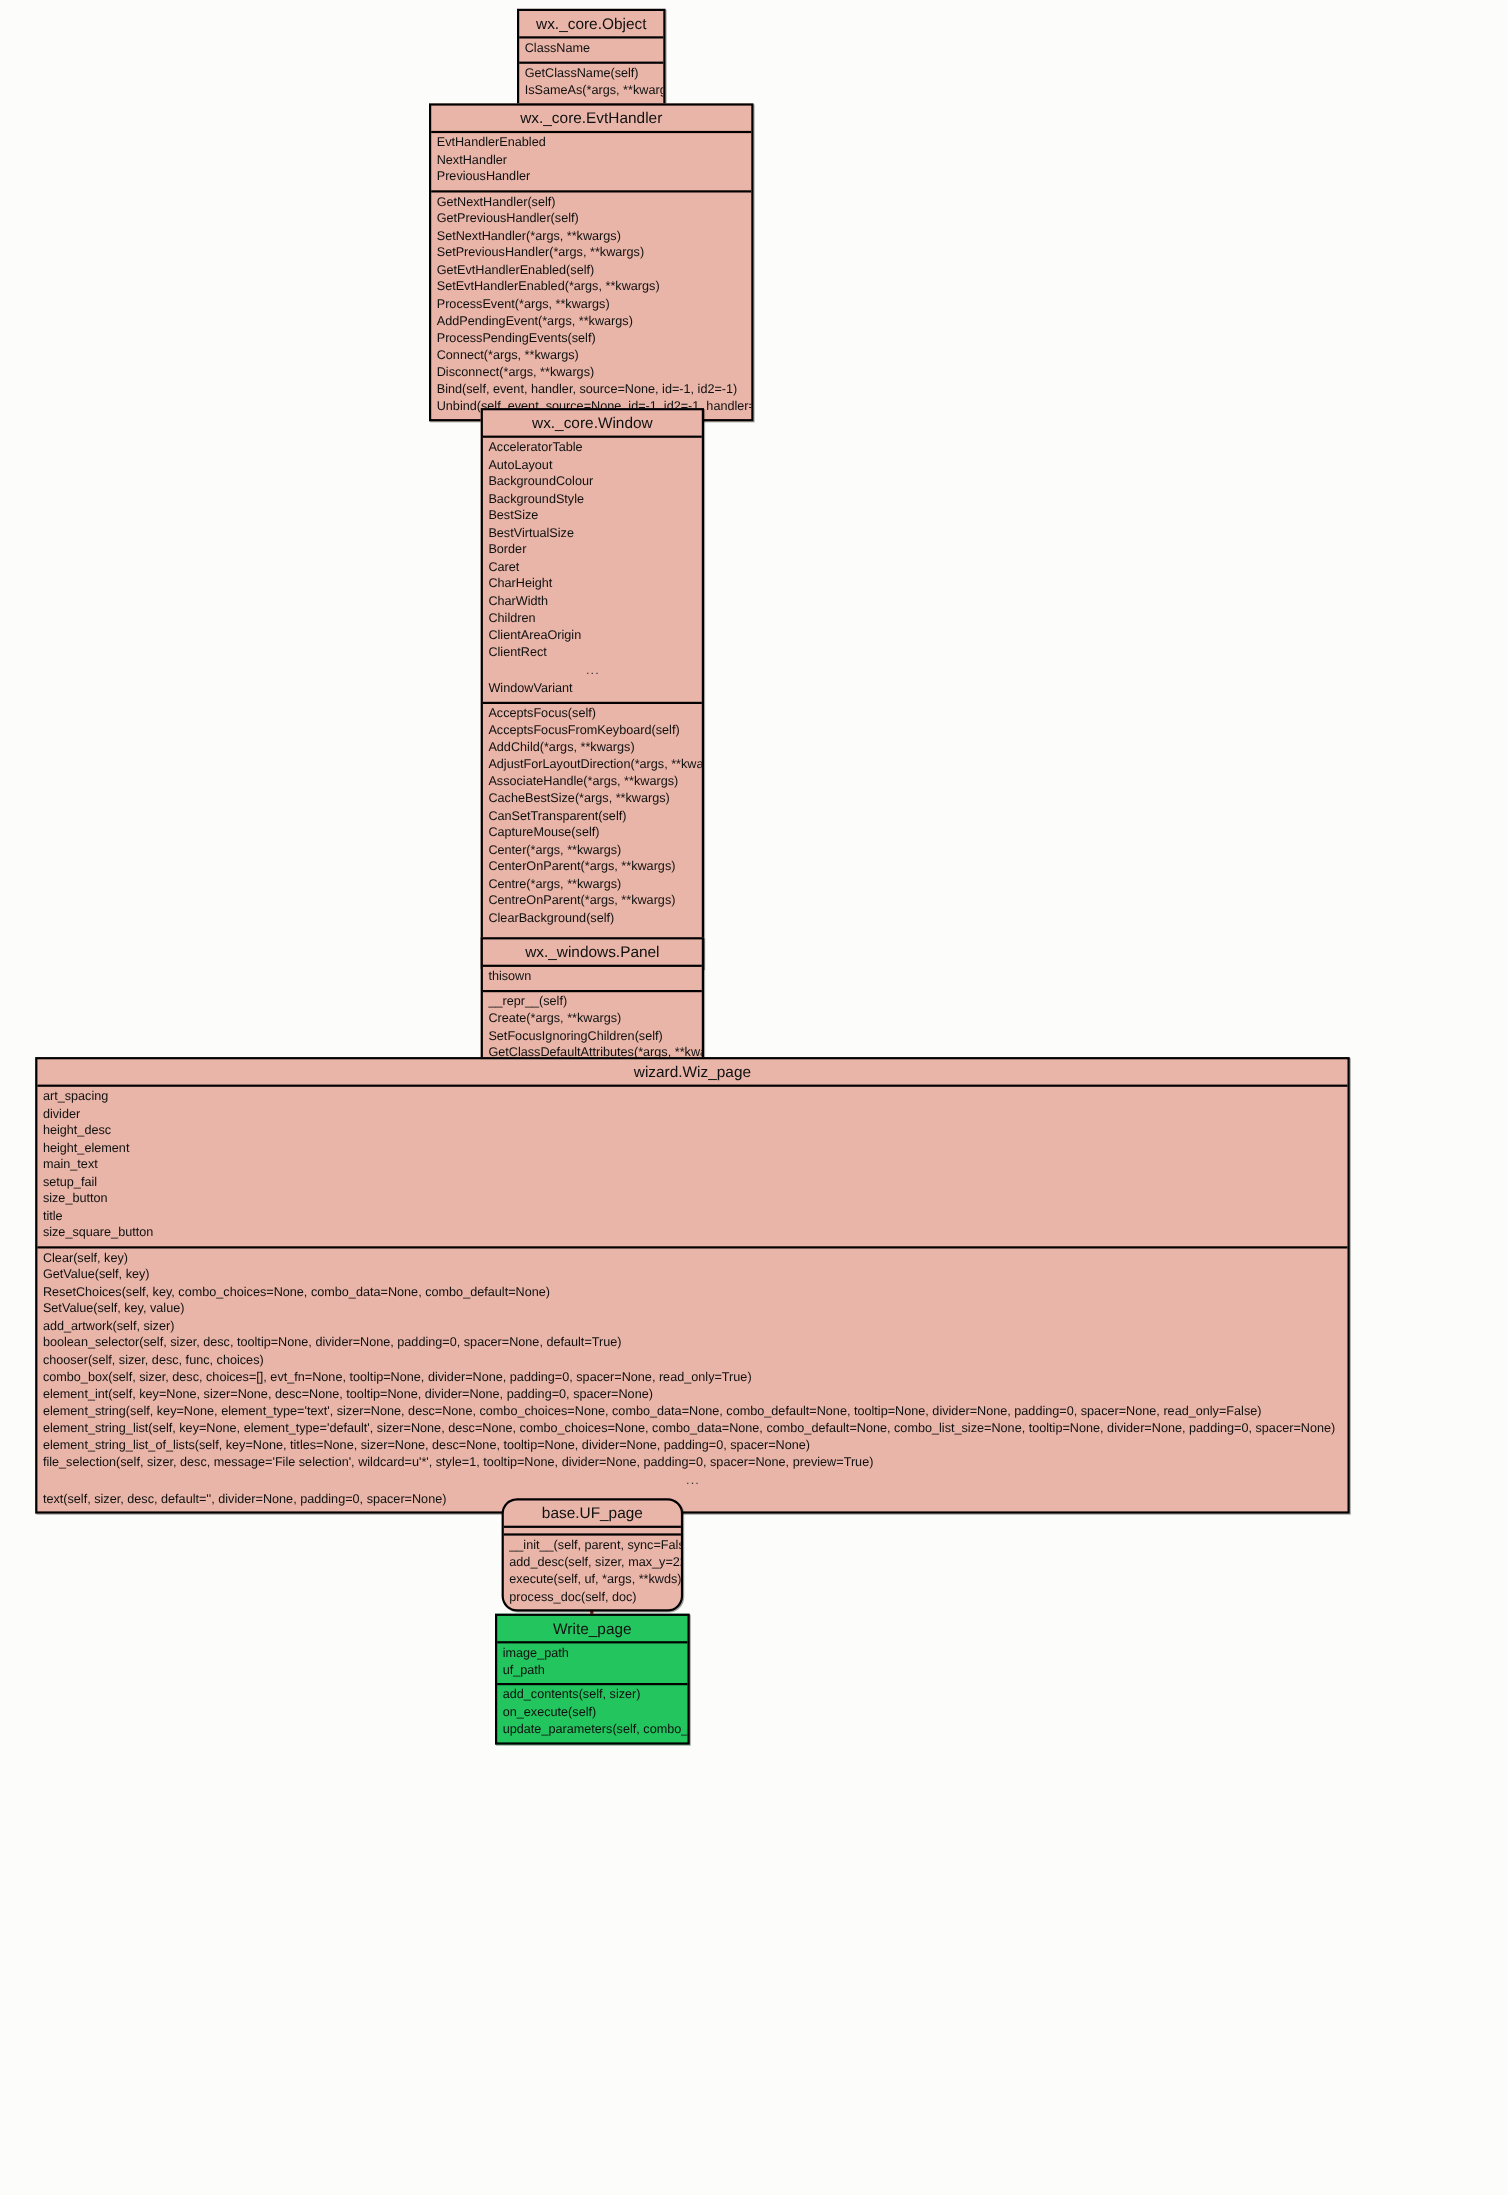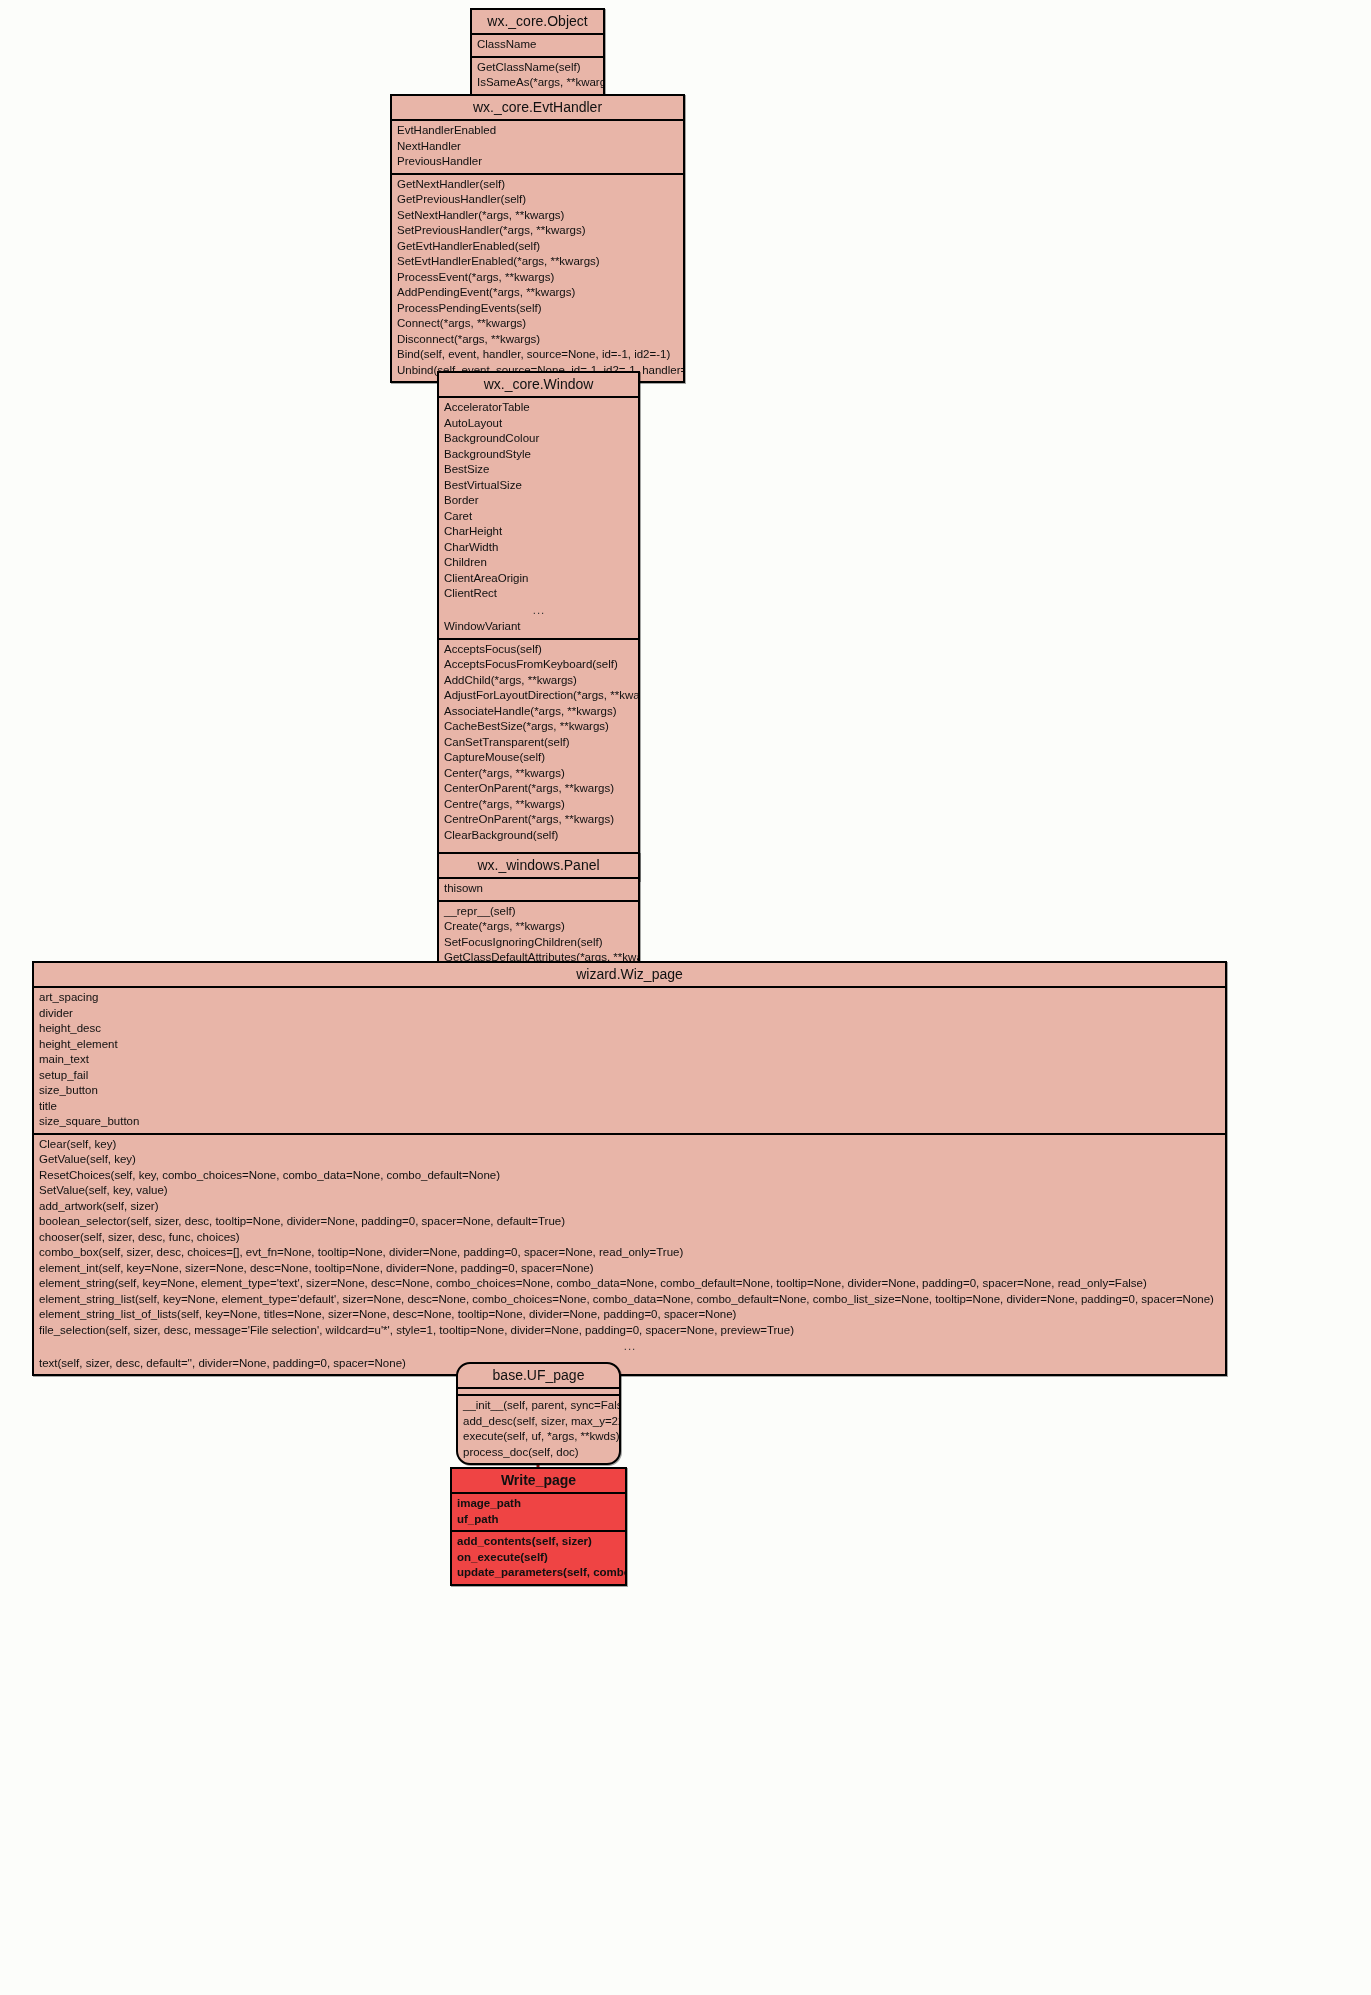--- a/index.html
+++ b/index.html
@@ -25,22 +25,21 @@
     position: absolute;
     box-sizing: border-box;
     border: 2px solid #000000;
     background: #e8b5a8;
     color: #101010;
     font-size: 11.5px;
     line-height: 1.0;
     box-shadow: 1px 1px 0 rgba(0,0,0,0.35);
   }
   .uml-class.light {
-    background: #ef4444;
-    font-weight: bold;
+    background: #22c55e;
   }
   .cls-title {
     text-align: center;
     font-size: 14px;
     padding: 4px 4px 5px 4px;
     border-bottom: 2px solid #000000;
     white-space: nowrap;
     overflow: hidden;
   }
   .cls-section {

